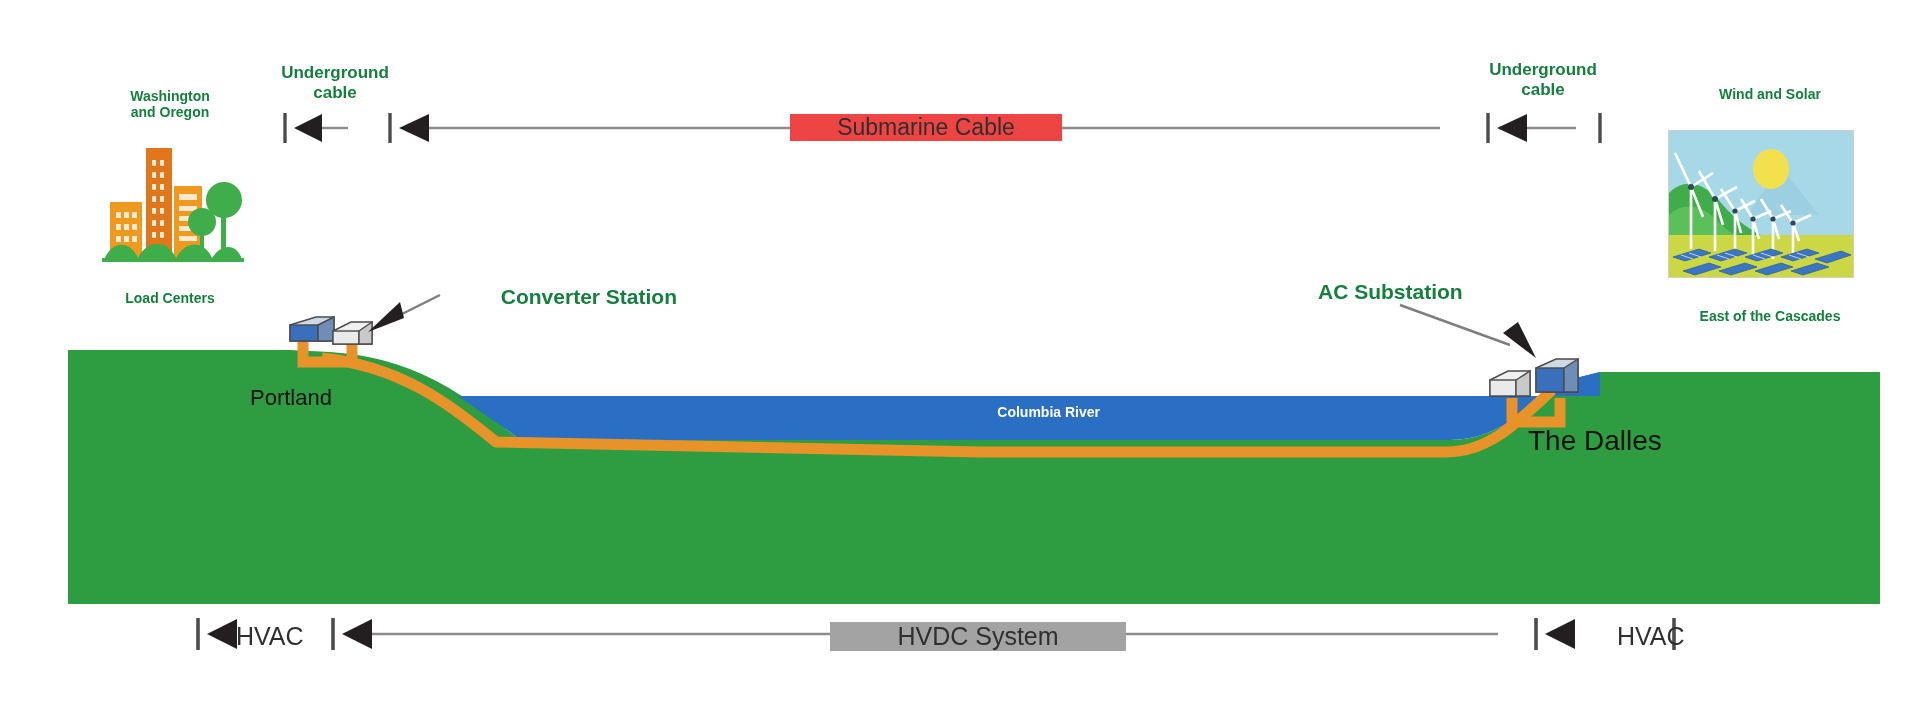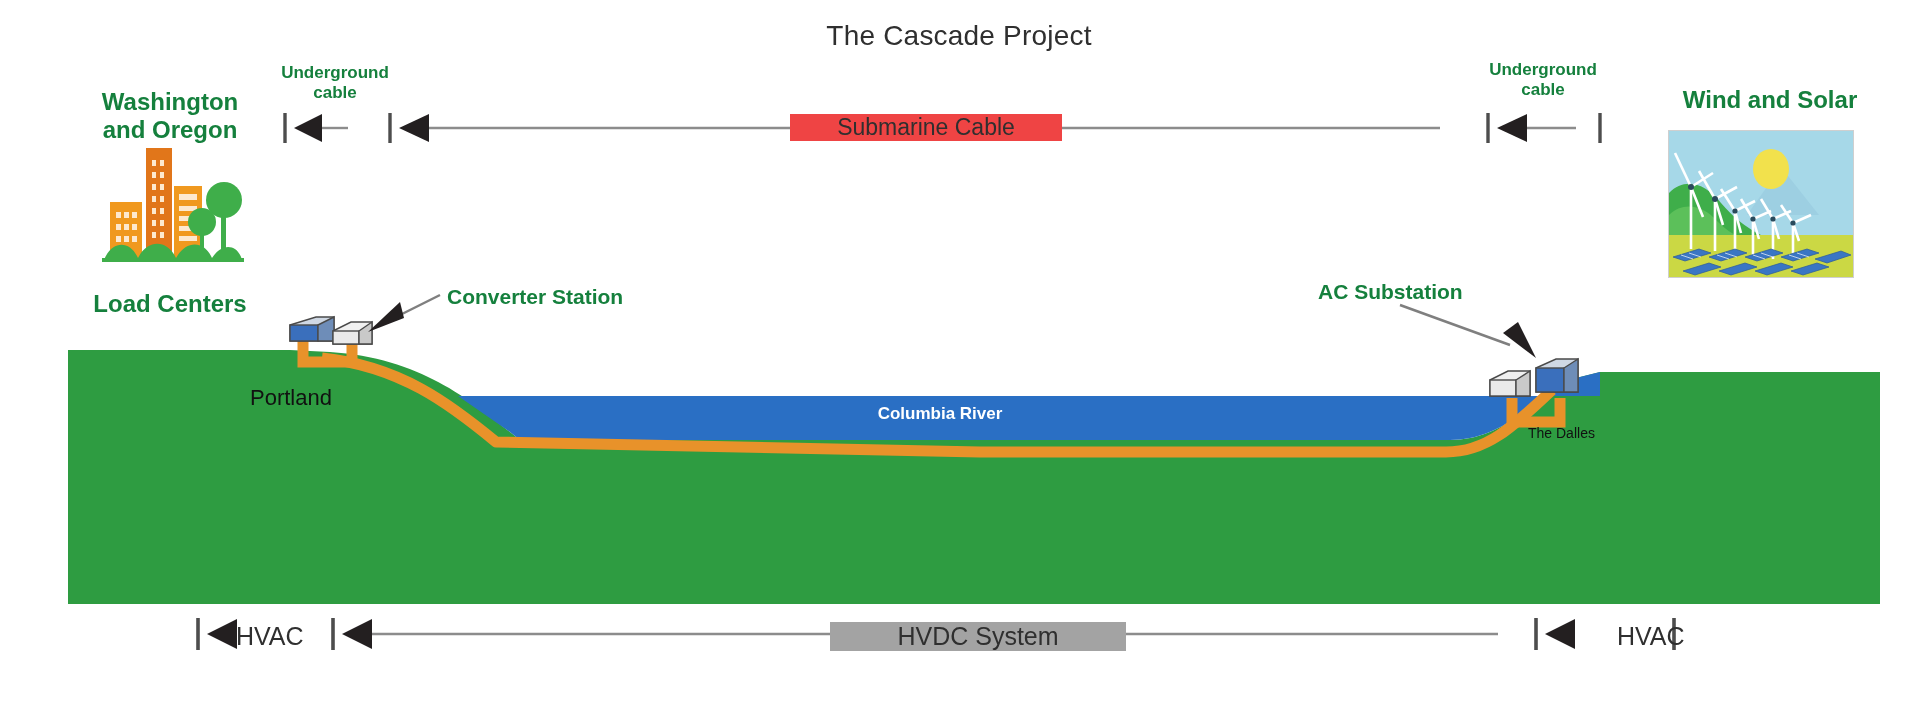--- a/index.html
+++ b/index.html
@@ -35,21 +35,21 @@
 
   
   .lbl {
     color: #15803d;
     font-weight: bold;
     line-height: 1.15;
     text-align: center;
     white-space: pre-line;
   }
   .lbl-16 { font-size: 17px; }
-  .lbl-18 { font-size: 24px; }
+  .lbl-18 { font-size: 14px; }
   .lbl-20 { font-size: 21px; }
 
   
   svg.layer {
     position: absolute;
     left: 0; top: 0;
     width: 1918px;
     height: 722px;
     overflow: visible;
     pointer-events: none;
@@ -58,30 +58,30 @@
   
   #portland-label {
     left: 250px; top: 385px;
     font-size: 22px;
     font-weight: 400;
     color: #111111;
     text-align: left;
   }
   #dalles-label {
     left: 1528px; top: 425px;
-    font-size: 14px;
+    font-size: 28px;
     font-weight: 400;
     color: #111111;
     text-align: left;
   }
   #river-label {
     left: 780px; top: 404px;
     width: 320px;
-    text-align: center;
-    font-size: 17px;
+    text-align: right;
+    font-size: 14px;
     font-weight: bold;
     color: #ffffff;
   }
 
   
   #submarine-cable-label {
     left: 790px; top: 114px; width: 260px;
     text-align: center;
     font-size: 23px;
     color: #2f2f2f;
@@ -99,21 +99,21 @@
   .hvac-text {
     font-size: 25px;
     color: #2f2f2f;
     top: 622px;
   }
   #hvac-left-text  { left: 236px; }
   #hvac-right-text { left: 1617px; }
 
   #ug-left-label   { left: 255px; top: 63px;  width: 160px; }
   #ug-right-label  { left: 1463px; top: 60px; width: 160px; }
-  #converter-label { left: 447px; top: 285px; width: 230px; text-align: left; }
+  #converter-label { left: 447px; top: 285px; width: 230px; text-align: right; }
   #acsub-label     { left: 1318px; top: 280px; width: 230px; text-align: left; }
   #wa-or-label     { left: 80px;  top: 88px;  width: 180px; }
   #load-centers-label { left: 80px; top: 290px; width: 180px; }
   #wind-solar-label { left: 1660px; top: 86px; width: 220px; }
   #east-cascades-label { left: 1640px; top: 308px; width: 260px; }
 
   
   #city-icon { left: 90px; top: 140px; width: 160px; height: 140px; }
 
   
@@ -122,21 +122,20 @@
     width: 184px; height: 146px;
     border: 1px solid #cfcfcf;
     overflow: hidden;
   }
 </style>
 </head>
 <body>
 
 <div id="stage">
 
-  <div class="abs" id="title">The Cascade Project</div>
 
   <svg class="layer" id="terrain-layer" viewBox="0 0 1918 722" preserveAspectRatio="none">
 
     <path fill="#2e9c41" d="M 68,350 L 290,350 L 330,352
              C 420,358 470,400 510,432
              L 520,440 L 980,440 L 1450,440
              C 1490,440 1520,418 1560,382
              L 1600,372 L 1880,372 L 1880,604 L 68,604 Z"></path>
 
     <path fill="#2a6fc4" d="M 458,396 L 1600,396 L 1600,372
@@ -378,20 +377,21 @@
 cable</div>
 
   <div class="abs" id="submarine-cable-label">Submarine Cable</div>
 
   <div class="abs lbl lbl-20" id="converter-label">Converter Station</div>
 
   <div class="abs lbl lbl-20" id="acsub-label">AC Substation</div>
 
   <div class="abs lbl lbl-18" id="wind-solar-label">Wind and Solar</div>
 
+  <div class="abs lbl lbl-18" id="east-cascades-label">East of the Cascades</div>
 
   <div class="abs" id="portland-label">Portland</div>
 
   <div class="abs" id="dalles-label">The Dalles</div>
 
   <div class="abs" id="river-label">Columbia River</div>
 
   <div class="abs hvac-text" id="hvac-left-text">HVAC</div>
 
   <div class="abs" id="hvdc-label">HVDC System</div>

